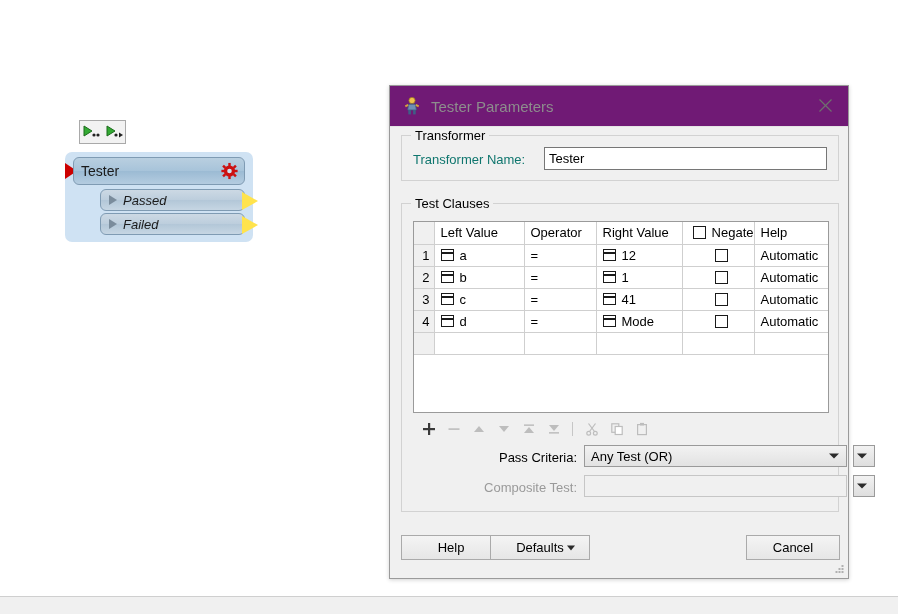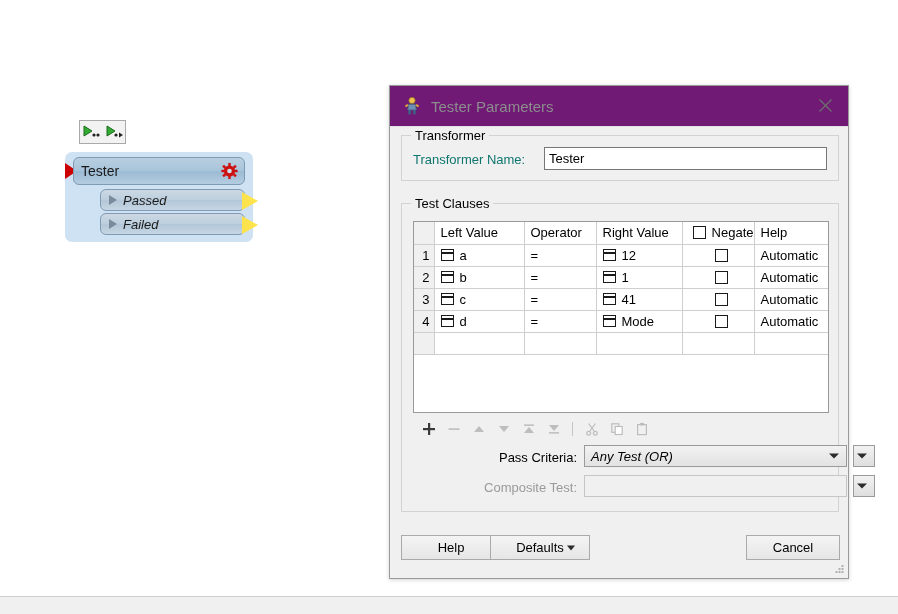--- a/index.html
+++ b/index.html
@@ -314,21 +314,20 @@
   #pass-criteria-select {
     position: absolute;
     left: 182px; top: 241px;
     width: 263px; height: 22px;
     background: linear-gradient(to bottom, #f2f2f2, #e2e2e2);
     border: 1px solid #9a9a9a;
     box-sizing: border-box;
     display: flex;
     align-items: center;
     font-size: 13px;
-    font-style: italic;
   }
   #pass-criteria-value { margin-left: 6px; }
   .sel-arrow {
     position: absolute;
     right: 7px; top: 50%;
     transform: translateY(-50%);
     width: 0; height: 0;
     border-left: 5px solid transparent;
     border-right: 5px solid transparent;
     border-top: 5px solid #2b2b2b;

